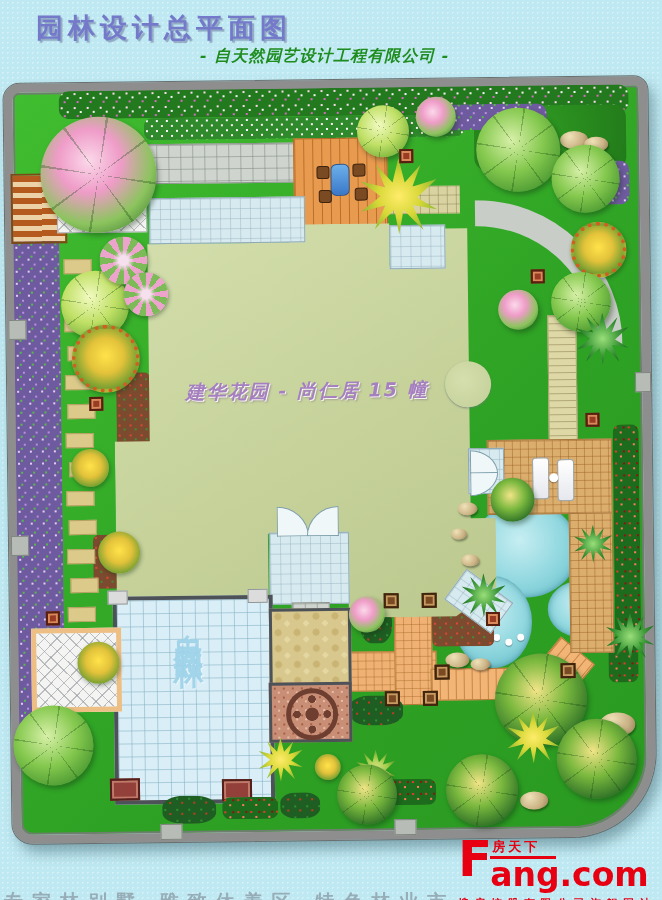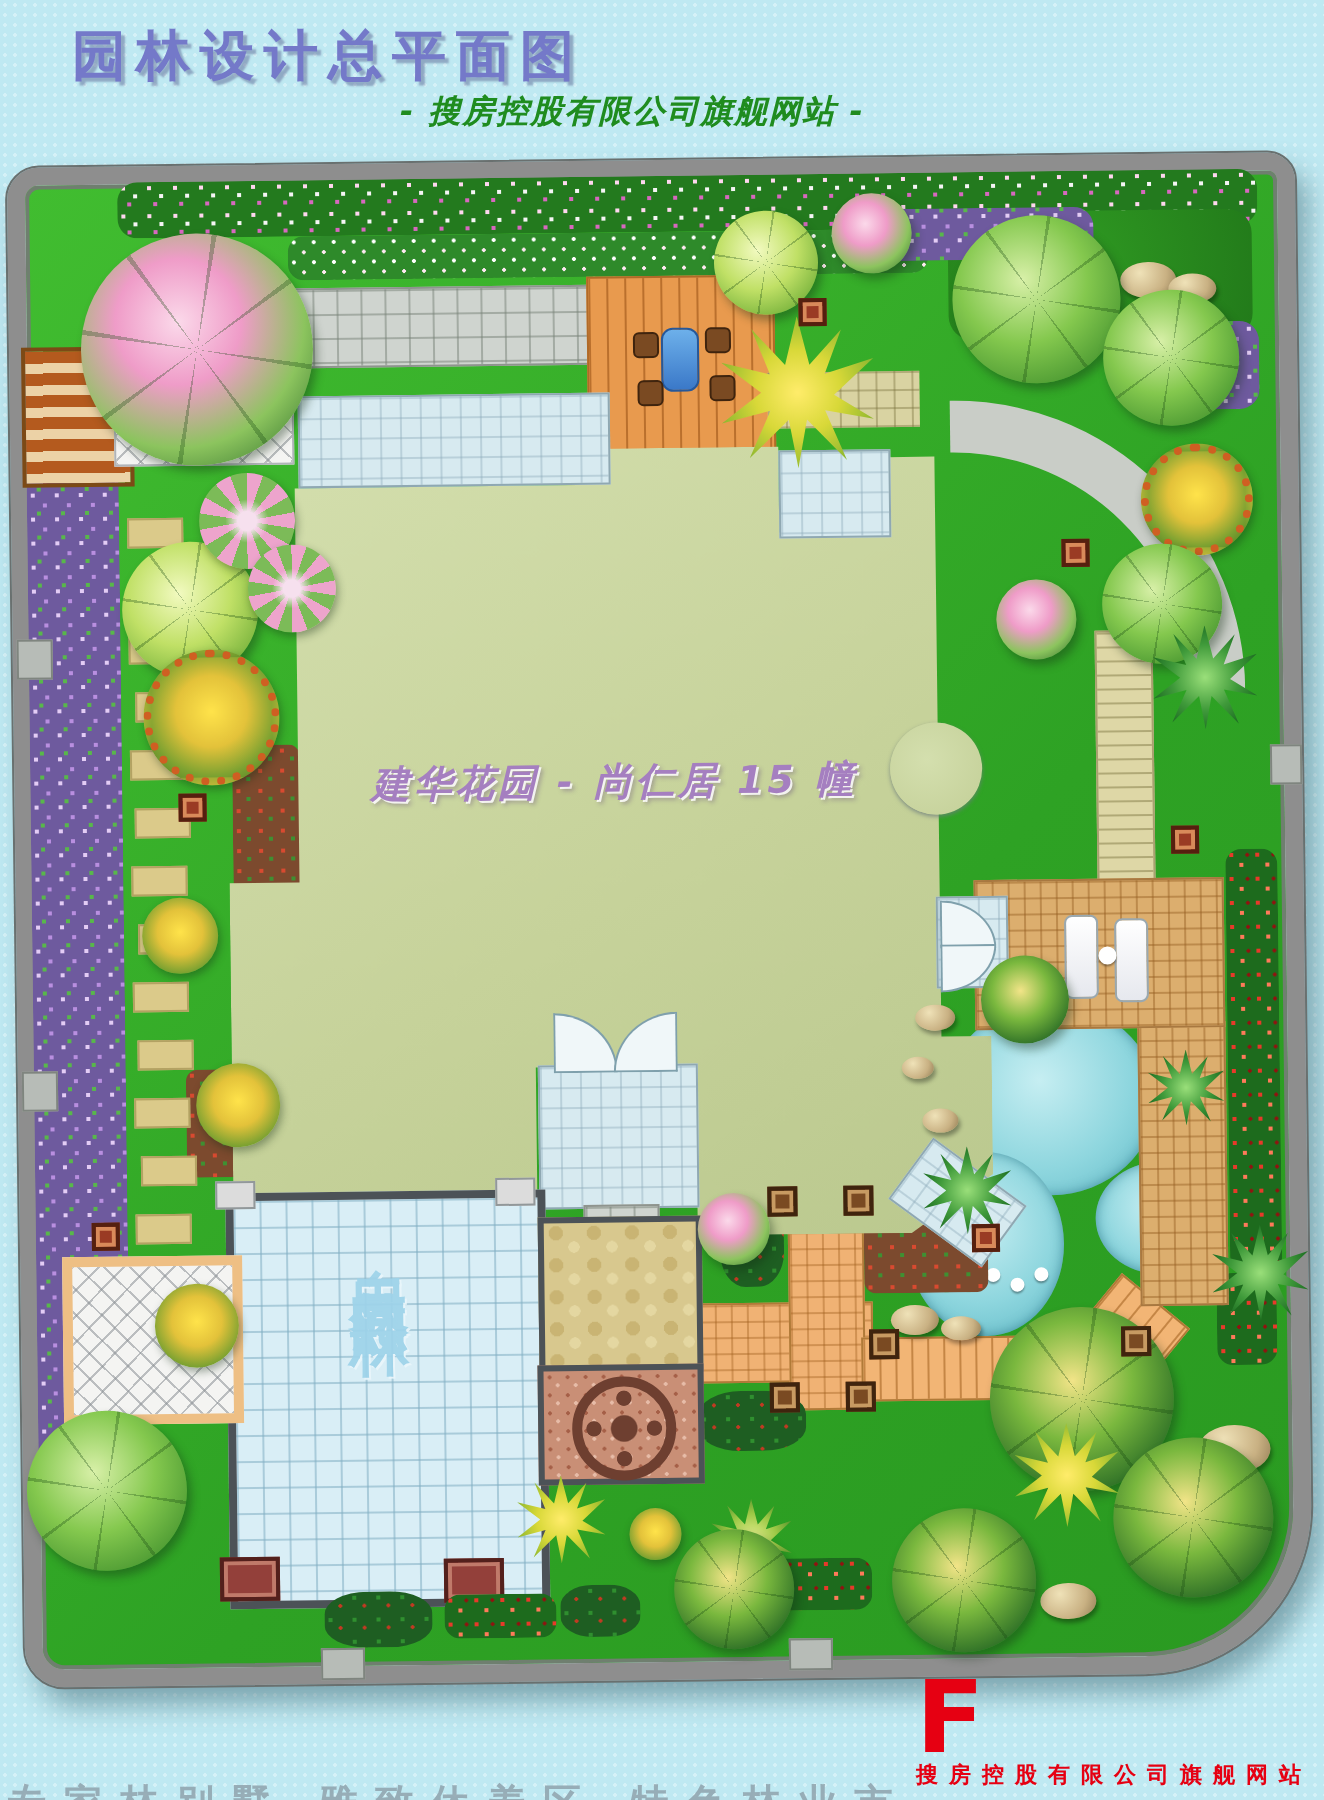--- a/index.html
+++ b/index.html
@@ -84,21 +84,21 @@
   .fcol{display:inline-block;vertical-align:top}
   .fcn{display:block;font-size:13px;font-weight:bold;letter-spacing:3px;border-bottom:3px solid #e60012;width:64px;padding-left:2px}
   .frest{font-size:33px;font-weight:bold;line-height:32px}
   .ftag{clear:both;font-size:11px;font-weight:bold;letter-spacing:5.5px;margin-top:5px;white-space:nowrap}
   .cutoff{left:4px;top:889px;font-size:19px;font-weight:bold;color:#8fa3ad;letter-spacing:9px;white-space:nowrap;opacity:.85}
 </style>
 </head>
 <body>
 
 <div class="el title">园林设计总平面图</div>
-<div class="el subtitle">- 搜房控股有限公司旗舰网站 -</div>
+<div class="el subtitle">- 自天然园艺设计工程有限公司 -</div>
 
 <div class="el plan">
   <div class="el wall" style="position:absolute"></div>
 
   <div class="el fl-pink" style="left:55px;top:8px;width:570px;height:28px"></div>
   <div class="el fl-white" style="left:140px;top:36px;width:320px;height:22px"></div>
   <div class="el darkpatch" style="left:470px;top:28px;width:152px;height:64px"></div>
   <div class="el fl-purple" style="left:425px;top:26px;width:118px;height:26px"></div>
   <div class="el fl-purple" style="left:593px;top:84px;width:32px;height:44px"></div>
   <div class="el fl-purple" style="left:8px;top:148px;width:46px;height:505px"></div>
@@ -248,16 +248,16 @@
   <div class="el post" style="left:424px;top:586px"></div>
   <div class="el post" style="left:550px;top:586px"></div>
   <div class="el walltab" style="left:2px;top:236px;width:16px;height:18px"></div>
   <div class="el walltab" style="left:2px;top:452px;width:16px;height:18px"></div>
   <div class="el walltab" style="left:628px;top:296px;width:14px;height:18px"></div>
   <div class="el walltab" style="left:148px;top:742px;width:20px;height:14px"></div>
   <div class="el walltab" style="left:382px;top:740px;width:20px;height:14px"></div>
 </div>
 
 <div class="el fang">
-  <span class="fF">F</span>
+  <span class="fF">F</span><span class="fcol"><span class="fcn">房天下</span><span class="frest">ang.com</span></span>
   <div class="ftag">搜房控股有限公司旗舰网站</div>
 </div>
 <div class="el cutoff">专家林别墅 雅致休养区 特色林业市</div>
 
 </body></html>

